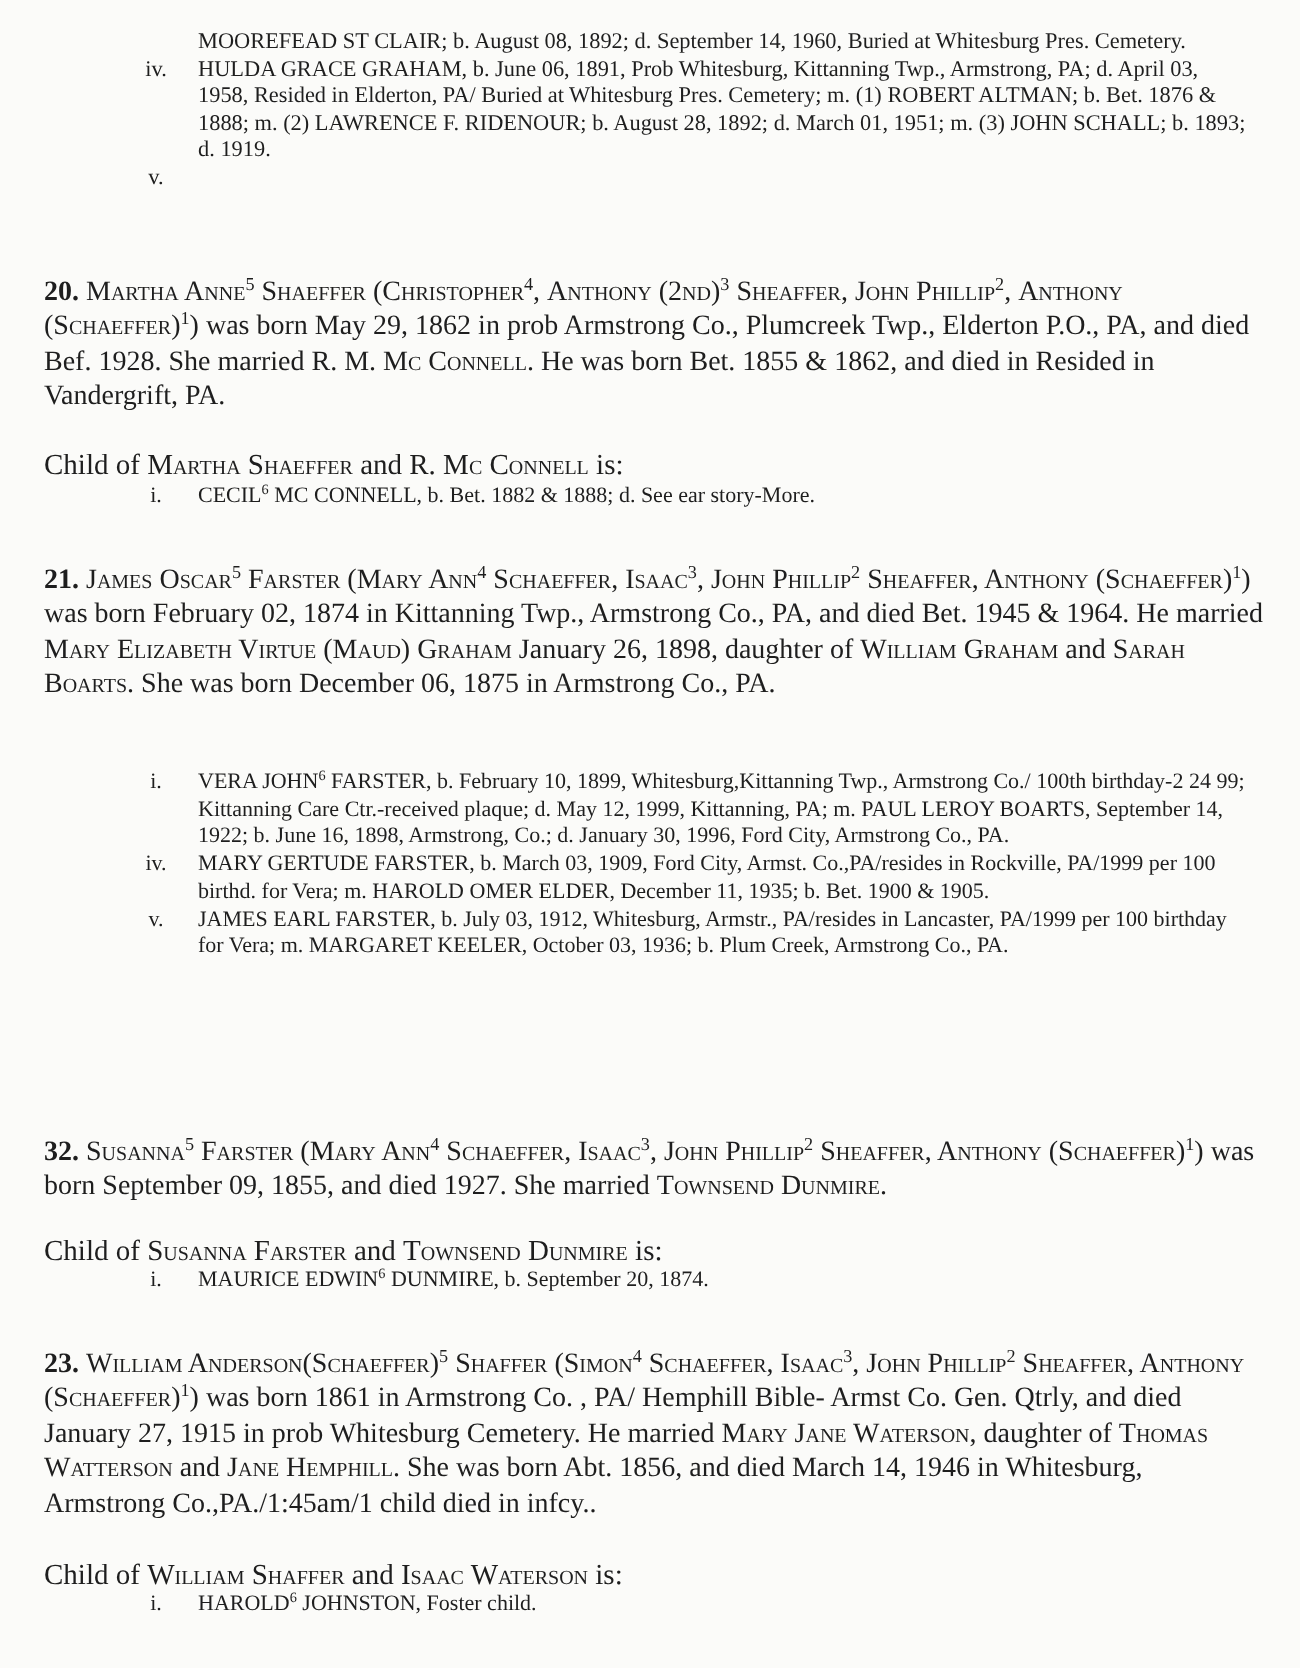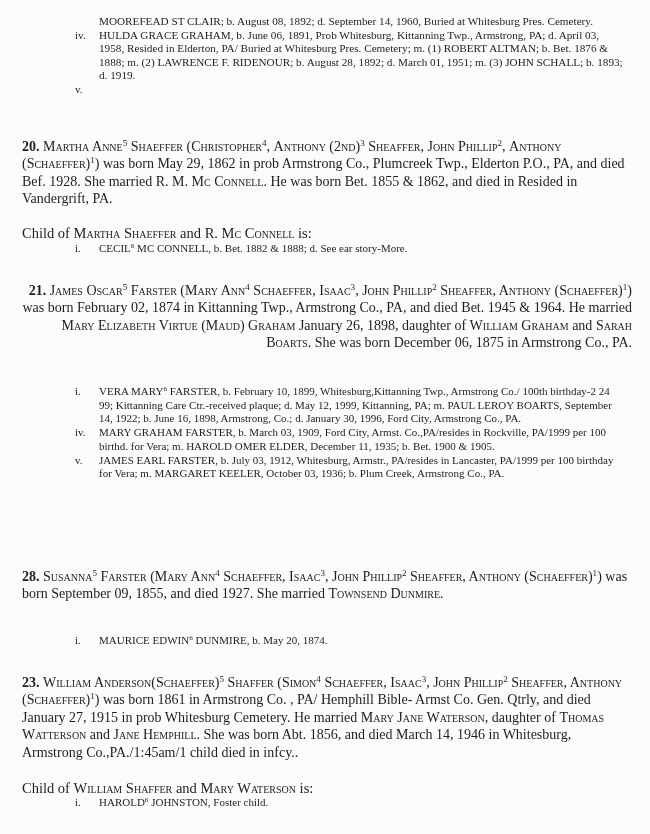--- a/index.html
+++ b/index.html
@@ -11,21 +11,21 @@
     position: relative;
   }
   .page { position: absolute; left: 0; top: 0; width: 538px; height: 834px; }
   .sc { font-variant: small-caps; }
   .it { }
   sup { font-size: 0.65em; line-height: 0; vertical-align: 0.55em; }
 
   
   .list { position: absolute; font-size: 11px; line-height: 13.5px; }
   .item { position: relative; padding-left: 36px; }
-  .item .num { position: absolute; left: 12px; width: 30px; text-align: left; }
+  .item .num { position: absolute; left: 0; width: 30px; text-align: center; }
 
   .entry { position: absolute; left: 22px; width: 610px; font-size: 14px; line-height: 17.4px; }
   .entry .n { font-weight: bold; font-family: Liberation Serif, serif; }
 
   .childhead { position: absolute; left: 22px; font-size: 14.5px; line-height: 17px; }
 </style>
 </head>
 <body>
 
 <div class="page">
@@ -53,62 +53,65 @@
   <div class="childhead" style="top:225px;">
     <span>Child of </span><span class="sc">Martha Shaeffer</span><span> and </span><span class="sc">R. Mc Connell</span><span> is:</span>
   </div>
   <div class="list" style="left:63px; top:242px; width:560px;">
     <div class="item">
       <span class="num">i.</span>
       <span>CECIL</span><sup>6</sup><span> MC CONNELL, b. Bet. 1882 &amp; 1888; d. See ear story-More.</span>
     </div>
   </div>
 
-  <div class="entry" style="top:282px;text-align:right;">
+  <div class="entry" style="top:282px;">
     <span class="n">21.</span>
     <span class="sc">James Oscar</span><sup>5</sup>
     <span class="sc">Farster</span>
     <span class="it"><span>(</span><span class="sc">Mary Ann</span><sup>4</sup><span> </span><span class="sc">Schaeffer, Isaac</span><sup>3</sup><span>, </span><span class="sc">John Phillip</span><sup>2</sup><span> </span><span class="sc">Sheaffer, Anthony (Schaeffer)</span><sup>1</sup><span>)</span></span><span> was born February 02, 1874 in Kittanning Twp., Armstrong Co., PA, and died Bet. 1945 &amp; 1964.  He married </span><span class="sc">Mary Elizabeth Virtue (Maud) Graham</span><span> January 26, 1898, daughter of </span><span class="sc">William Graham</span><span> and </span><span class="sc">Sarah Boarts</span><span>.  She was born December 06, 1875 in Armstrong Co., PA.</span>
   </div>
   <div class="list" style="left:63px; top:385px; width:562px; line-height:13.7px;">
     <div class="item">
       <span class="num">i.</span>
-      <span>VERA MARY</span><sup>6</sup><span> FARSTER, b. February 10, 1899, Whitesburg,Kittanning Twp., Armstrong Co./ 100th birthday-2 24 99; Kittanning Care Ctr.-received plaque; d. May 12, 1999, Kittanning, PA; m. PAUL LEROY BOARTS, September 14, 1922; b. June 16, 1898, Armstrong, Co.; d. January 30, 1996, Ford City, Armstrong Co., PA.</span>
+      <span>VERA JOHN</span><sup>6</sup><span> FARSTER, b. February 10, 1899, Whitesburg,Kittanning Twp., Armstrong Co./ 100th birthday-2 24 99; Kittanning Care Ctr.-received plaque; d. May 12, 1999, Kittanning, PA; m. PAUL LEROY BOARTS, September 14, 1922; b. June 16, 1898, Armstrong, Co.; d. January 30, 1996, Ford City, Armstrong Co., PA.</span>
     </div>
     <div class="item">
       <span class="num">iv.</span>
-      <span>MARY GRAHAM FARSTER</span><span>, b. March 03, 1909, Ford City, Armst. Co.,PA/resides in Rockville, PA/1999 per 100 birthd. for Vera; m. HAROLD OMER ELDER, December 11, 1935; b. Bet. 1900 &amp; 1905.</span>
+      <span>MARY GERTUDE FARSTER</span><span>, b. March 03, 1909, Ford City, Armst. Co.,PA/resides in Rockville, PA/1999 per 100 birthd. for Vera; m. HAROLD OMER ELDER, December 11, 1935; b. Bet. 1900 &amp; 1905.</span>
     </div>
     <div class="item">
       <span class="num">v.</span>
       <span>JAMES EARL FARSTER</span><span>, b. July 03, 1912, Whitesburg, Armstr., PA/resides in Lancaster, PA/1999 per 100 birthday for Vera; m. MARGARET KEELER, October 03, 1936; b. Plum Creek, Armstrong Co., PA.</span>
     </div>
   </div>
 
   <div class="entry" style="top:568px;">
-    <span class="n">28.</span>
+    <span class="n">32.</span>
     <span class="sc">Susanna</span><sup>5</sup>
     <span class="sc">Farster</span>
     <span class="it"><span>(</span><span class="sc">Mary Ann</span><sup>4</sup><span> </span><span class="sc">Schaeffer, Isaac</span><sup>3</sup><span>, </span><span class="sc">John Phillip</span><sup>2</sup><span> </span><span class="sc">Sheaffer, Anthony (Schaeffer)</span><sup>1</sup><span>)</span></span><span> was born September 09, 1855, and died 1927.  She married </span><span class="sc">Townsend Dunmire</span><span>.</span>
   </div>
+  <div class="childhead" style="top:618px;">
+    <span>Child of </span><span class="sc">Susanna Farster</span><span> and </span><span class="sc">Townsend Dunmire</span><span> is:</span>
+  </div>
   <div class="list" style="left:63px; top:634px; width:560px;">
     <div class="item">
       <span class="num">i.</span>
-      <span>MAURICE EDWIN</span><sup>6</sup><span> DUNMIRE, b. May 20, 1874.</span>
+      <span>MAURICE EDWIN</span><sup>6</sup><span> DUNMIRE, b. September 20, 1874.</span>
     </div>
   </div>
 
   <div class="entry" style="top:674px;">
     <span class="n">23.</span>
     <span class="sc">William Anderson(Schaeffer)</span><sup>5</sup>
     <span class="sc">Shaffer</span>
     <span class="it"><span>(</span><span class="sc">Simon</span><sup>4</sup><span> </span><span class="sc">Schaeffer, Isaac</span><sup>3</sup><span>, </span><span class="sc">John Phillip</span><sup>2</sup><span> </span><span class="sc">Sheaffer, Anthony (Schaeffer)</span><sup>1</sup><span>)</span></span><span> was born 1861 in Armstrong Co. , PA/ Hemphill Bible- Armst Co. Gen. Qtrly, and died January 27, 1915 in prob Whitesburg Cemetery.  He married </span><span class="sc">Mary Jane Waterson</span><span>, daughter of </span><span class="sc">Thomas Watterson</span><span> and </span><span class="sc">Jane Hemphill</span><span>.  She was born Abt. 1856, and died March 14, 1946 in Whitesburg, Armstrong Co.,PA./1:45am/1 child died in infcy..</span>
   </div>
   <div class="childhead" style="top:780px;">
-    <span>Child of </span><span class="sc">William Shaffer</span><span> and </span><span class="sc">Mary Waterson</span><span> is:</span>
+    <span>Child of </span><span class="sc">William Shaffer</span><span> and </span><span class="sc">Isaac Waterson</span><span> is:</span>
   </div>
   <div class="list" style="left:63px; top:796px; width:560px;">
     <div class="item">
       <span class="num">i.</span>
       <span>HAROLD</span><sup>6</sup><span> JOHNSTON, Foster child.</span>
     </div>
   </div>
 
 </div>
 

